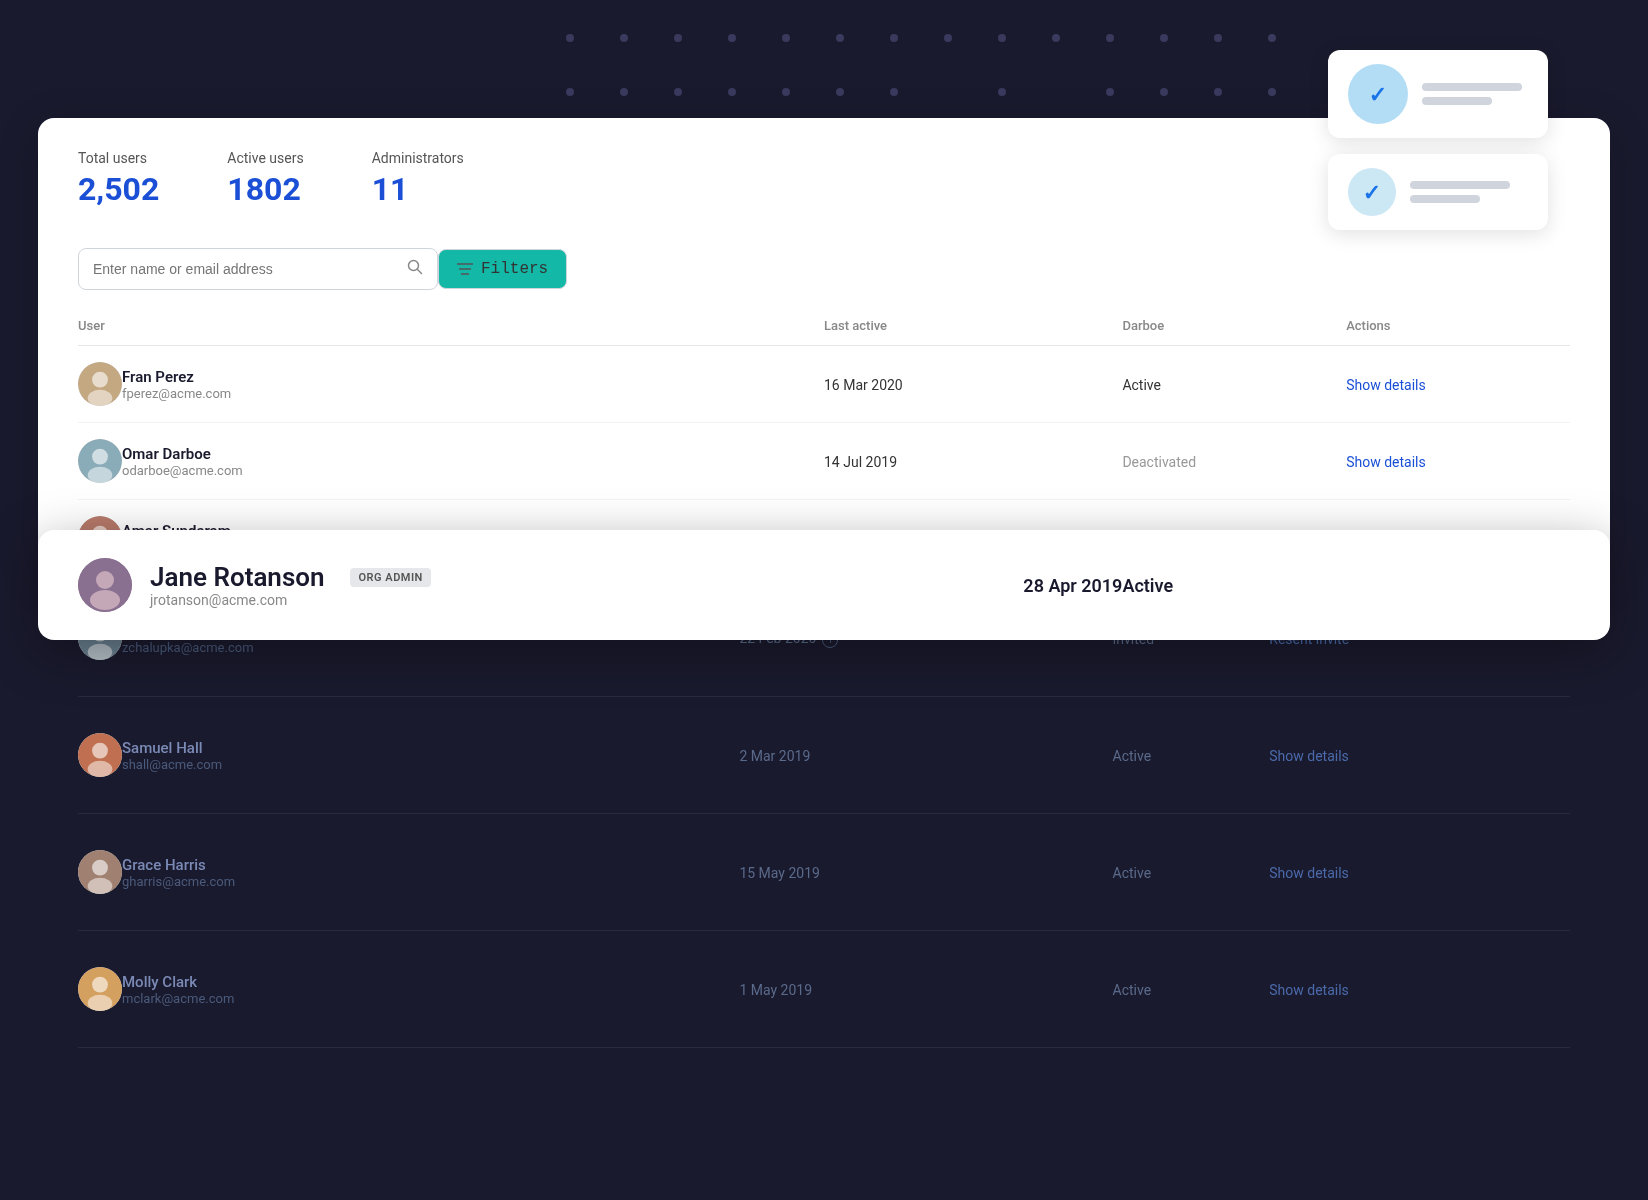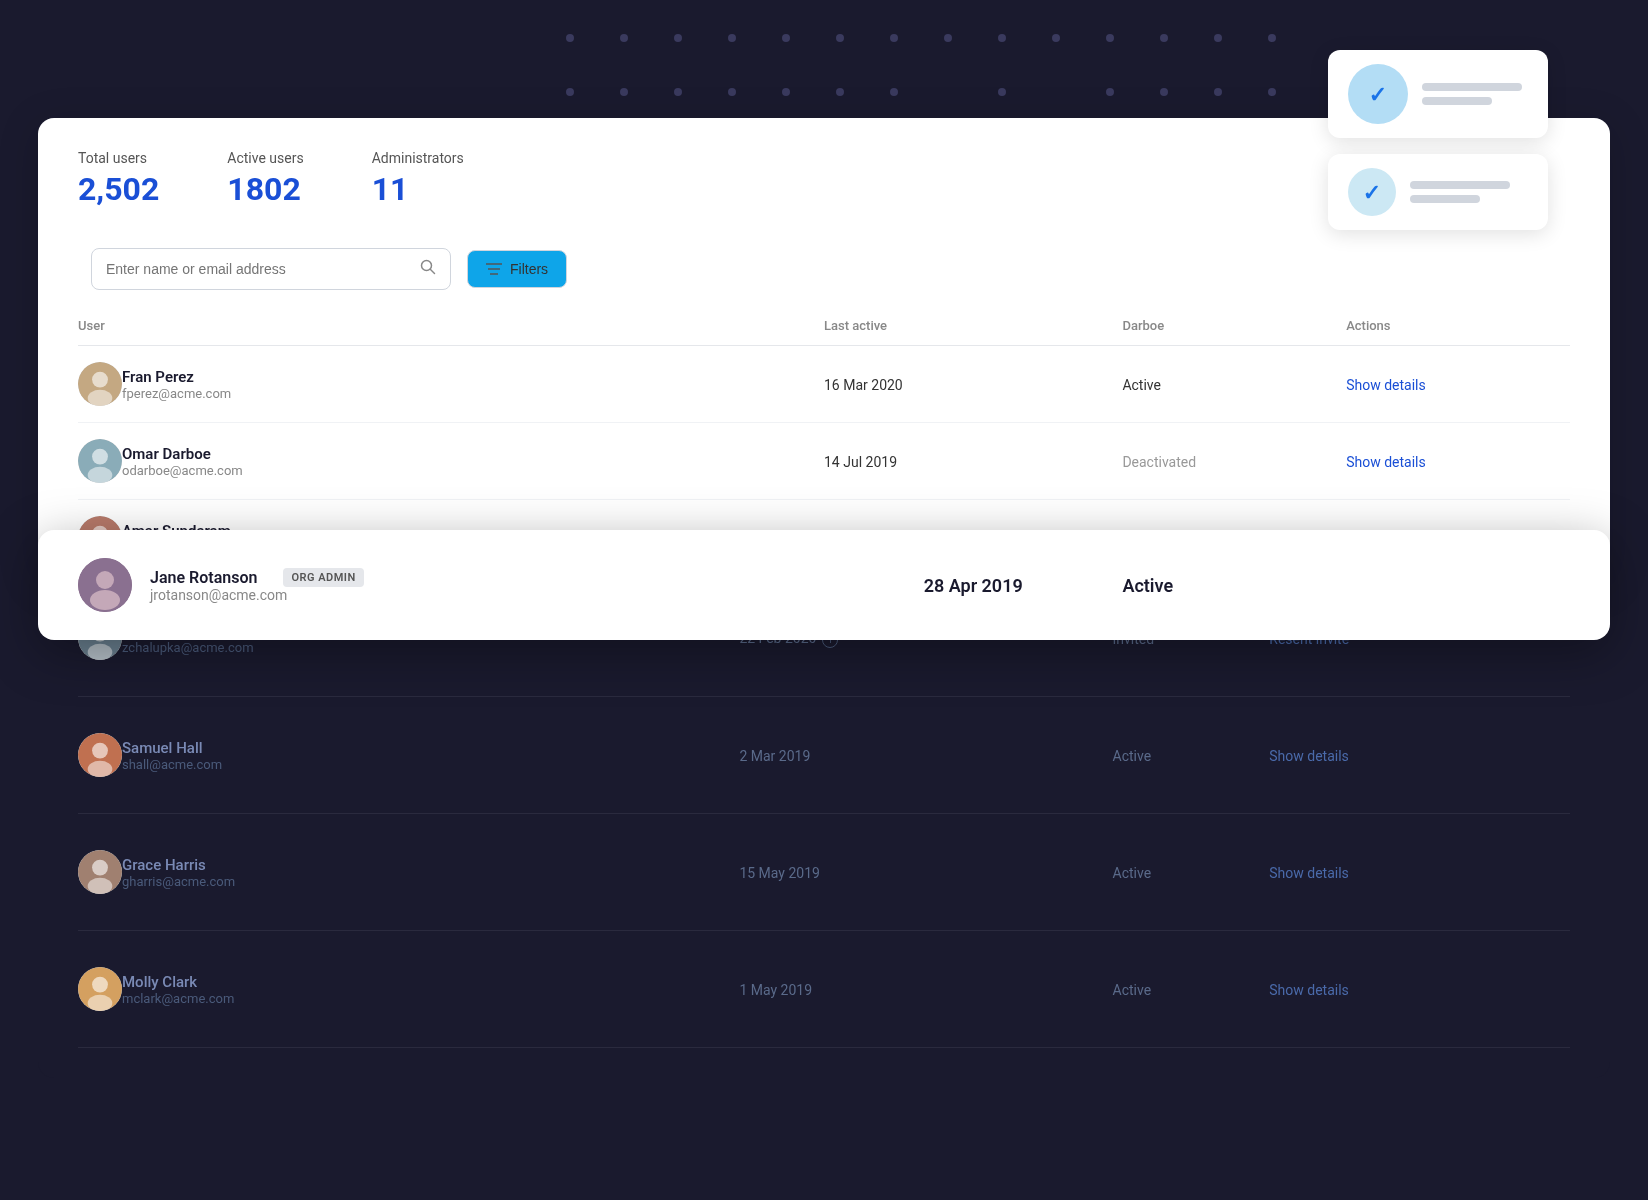--- a/index.html
+++ b/index.html
@@ -103,23 +103,21 @@
     .stat-value {
       font-size: 32px;
       font-weight: 700;
       color: #1a4fd6;
     }
 
     
     .search-row {
       display: flex;
       align-items: center;
-      gap: 16px;
       margin-bottom: 28px;
-      margin-left: 13px;
     }
     .search-box {
       display: flex;
       align-items: center;
       border: 1.5px solid #d0d5dd;
       border-radius: 8px;
       padding: 10px 14px;
       gap: 10px;
       width: 360px;
     }
@@ -135,24 +133,25 @@
       color: #888;
       font-size: 16px;
     }
     .filter-btn {
       display: flex;
       align-items: center;
       gap: 8px;
       border: 1.5px solid #d0d5dd;
       border-radius: 8px;
       padding: 10px 18px;
-      background: #0ea5e9;
+      background: #14b8a6;
       cursor: pointer;
-      font-size: 14px;
+      font-size: 16px;
       color: #333;
+      font-family: Liberation Mono, monospace;
     }
 
     
     .user-table {
       width: 100%;
       border-collapse: collapse;
     }
     .user-table thead tr {
       border-bottom: 1.5px solid #e5e7eb;
     }
@@ -556,28 +555,28 @@
           <div class="user-cell">
             <div class="avatar" id="jane-avatar-el" style="background:#8a7090; width:54px; height:54px;">
               <svg width="54" height="54" viewBox="0 0 54 54" xmlns="http://www.w3.org/2000/svg">
                 <circle cx="27" cy="27" r="27" fill="#8a7090"></circle>
                 <circle cx="27" cy="22" r="9" fill="#c4a8b8"></circle>
                 <ellipse cx="27" cy="42" rx="15" ry="10" fill="#c4a8b8"></ellipse>
               </svg>
             </div>
             <div>
               <div style="display:flex; align-items:center; gap:8px;">
-                <span class="user-name" style="font-size:16px;">Jane Rotanson</span>
+                <span class="user-name" style="font-size:26px;">Jane Rotanson</span>
                 <span class="org-badge">ORG ADMIN</span>
               </div>
               <div class="user-email">jrotanson@acme.com</div>
             </div>
           </div>
         </td>
-        <td style="width:20%; text-align:center;">
+        <td style="width:20%; text-align:right;">
           <span class="jane-last-active">28 Apr 2019</span>
         </td>
         <td style="width:15%; text-align:left;">
           <span class="jane-status">Active</span>
         </td>
         <td style="width:15%;"></td>
       </tr>
     </tbody>
   </table>
 </div>

